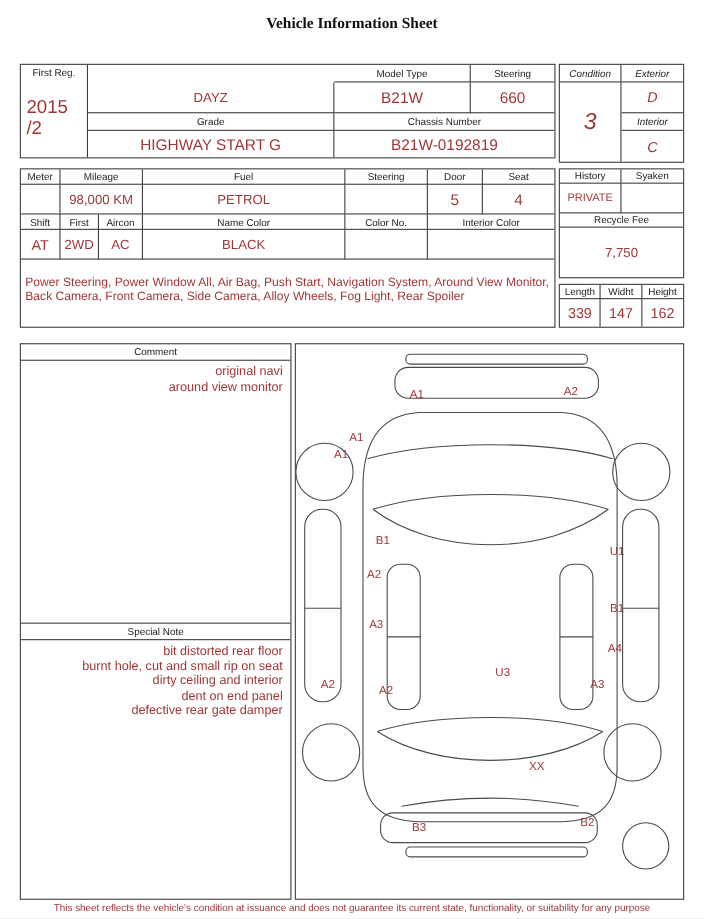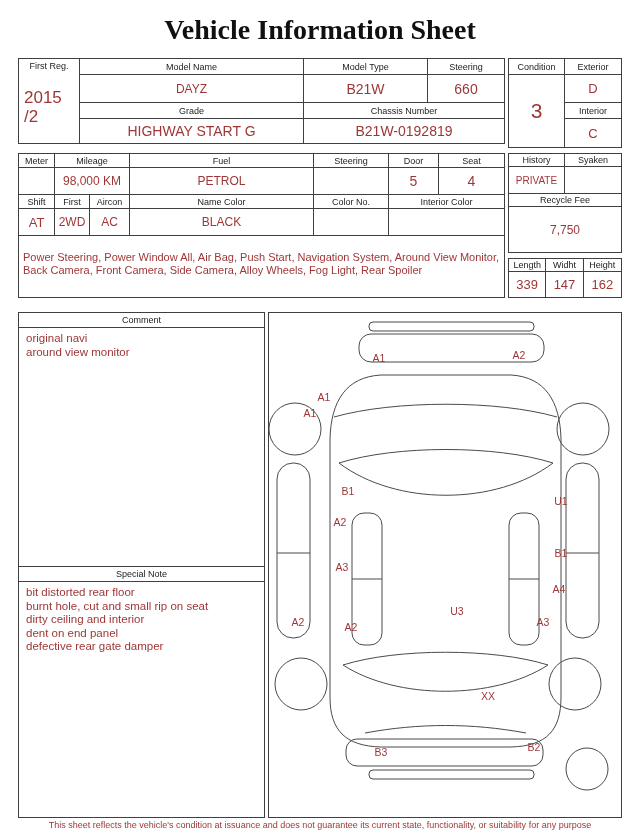--- a/index.html
+++ b/index.html
@@ -1,35 +1,35 @@
 <!DOCTYPE html>
 <html style="--accent: #9e3636; --line: #3f3f3f;"><head>
 <meta charset="utf-8">
 <style>
   * { margin:0; padding:0; box-sizing:border-box; }
   html,body { background:#e8e8e8; }
   .page { position:relative; width:640px; height:835px; background:#ffffff;
           font-family:"Liberation Sans",sans-serif; color:#1a1a1a; margin:0 auto; overflow:hidden; }
   .title { position:absolute; top:14px; left:0; width:100%; text-align:center;
-           font-family:"Liberation Serif",serif; font-size:28px; font-weight:600; color:#101010; }
+           font-family:"Liberation Serif",serif; font-size:14px; font-weight:600; color:#101010; }
   .box { position:absolute; border:1px solid var(--line,#3f3f3f); background:#fff; }
   .grid { display:grid; }
   .cell { display:flex; align-items:center; justify-content:center; overflow:hidden; }
   .br { border-right:1px solid var(--line,#3f3f3f); }
   .bb { border-bottom:1px solid var(--line,#3f3f3f); }
   .bt { border-top:1px solid var(--line,#3f3f3f); }
   .lbl { font-size:9px; color:#1c1c1c; }
   .val { color:var(--accent,#9e3636); }
   .v10 { font-size:10px; } .v12 { font-size:12px; } .v13 { font-size:13px; }
   .v14 { font-size:14px; } .v15 { font-size:12px; } .v20 { font-size:21px; }
 
   .block-a  { left:18px;  top:58px;  width:487px; height:86px;
               grid-template-columns:61px 224px 124px 1fr; grid-template-rows:16px 28px 16px 1fr; }
   .block-b  { left:508px; top:58px;  width:114px; height:90px;
-              grid-template-columns:56px 1fr; grid-template-rows:16px 28px 16px 1fr; }
+              grid-template-columns:56px 1fr; grid-template-rows:16px 28px 16px 1fr;font-style:italic; }
   .block-c  { left:18px;  top:153px; width:487px; height:145px;
               grid-template-columns:36px 35px 40px 184px 75px 50px 1fr;
               grid-template-rows:14px 27px 14px 27px 13px 1fr; }
   .block-d  { left:508px; top:153px; width:114px; height:100px;
               grid-template-columns:56px 1fr; grid-template-rows:13px 27px 13px 1fr; }
   .block-d2 { left:508px; top:258px; width:114px; height:40px;
               grid-template-columns:1fr 1fr 1fr; grid-template-rows:13px 1fr; }
   .block-e  { left:18px;  top:312px; width:247px; height:506px; display:flex; flex-direction:column; }
   .block-f  { left:268px; top:312px; width:354px; height:506px; }
 
@@ -37,21 +37,21 @@
   .first-reg .lbl { text-align:center; padding-top:2px; }
   .fr-val { flex:1; display:flex; align-items:center; padding-left:5px;
             font-size:17px; line-height:19px; white-space:pre-line; }
 
   .text-cell { display:block; text-align:left; font-size:11px; line-height:13px;
                padding:2px 4px; word-break:break-all; }
 
   .sec-header { flex:0 0 15px; line-height:14px; text-align:center; font-size:9px;
                 border-bottom:1px solid var(--line,#3f3f3f); }
   .note-text { color:var(--accent,#9e3636); font-size:11.5px; line-height:13.5px;
-               padding:4px 7px; white-space:pre-line; }
+               padding:4px 7px; white-space:pre-line;text-align:right; }
   .comment-text { flex:0 0 238px; }
   .special-text { flex:1; }
 
   .footer { position:absolute; top:820px; left:0; width:100%; text-align:center;
             font-size:9px; color:var(--accent,#9e3636); }
 
   .marker { font-family:"Liberation Sans",sans-serif; font-size:10.5px;
             fill:var(--accent,#9e3636); text-anchor:middle; dominant-baseline:middle; }
 </style>
 </head>
@@ -60,21 +60,20 @@
 <div class="page">
 
   <div class="title">Vehicle Information Sheet</div>
 
   <div class="box grid block-a">
     <div class="cell first-reg br" style="grid-area:1/1/5/2">
       <div class="lbl">First Reg.</div>
       <div class="val fr-val">2015
 /2</div>
     </div>
-    <div class="cell lbl br bb" style="grid-area:1/2/2/3">Model Name</div>
     <div class="cell lbl br bb" style="grid-area:1/3/2/4">Model Type</div>
     <div class="cell lbl bb" style="grid-area:1/4/2/5">Steering</div>
     <div class="cell val v15 br bb" style="grid-area:2/2/3/3">DAYZ</div>
     <div class="cell val v14 br bb" style="grid-area:2/3/3/4">B21W</div>
     <div class="cell val v14 bb" style="grid-area:2/4/3/5">660</div>
     <div class="cell lbl br bb" style="grid-area:3/2/4/3">Grade</div>
     <div class="cell lbl bb" style="grid-area:3/3/4/5">Chassis Number</div>
     <div class="cell val v14 br" style="grid-area:4/2/5/3">HIGHWAY START G</div>
     <div class="cell val v14" style="grid-area:4/3/5/5">B21W-0192819</div>
   </div>

